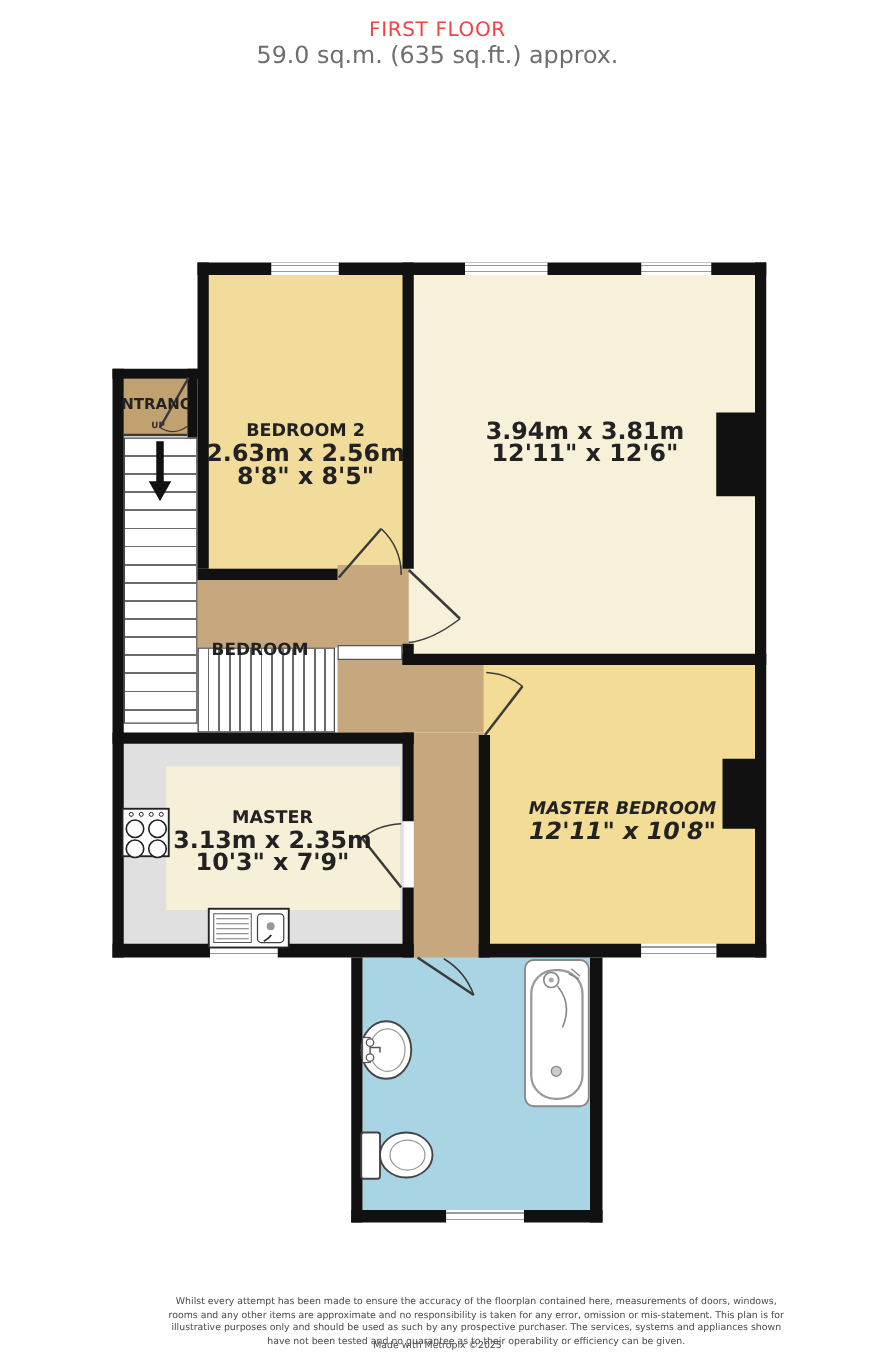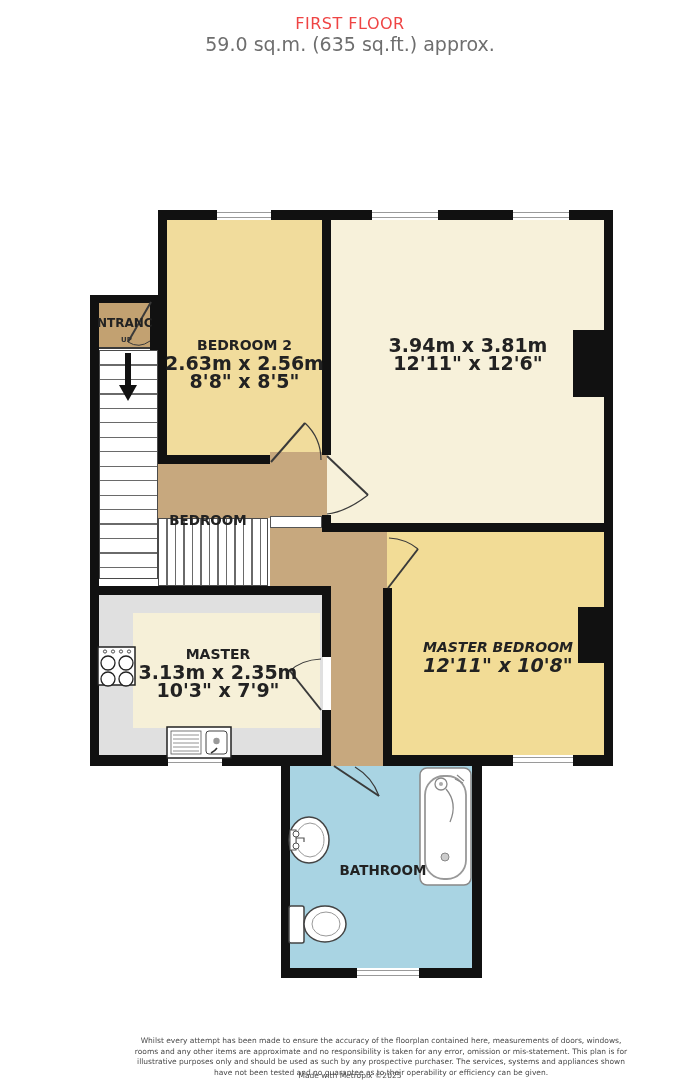--- a/index.html
+++ b/index.html
@@ -188,23 +188,20 @@
   </div>
   <div class="rlabel" style="left:123px;top:645px;width:190px;">
     <div class="rname">MASTER</div>
     <div class="rdim">3.13m x 2.35m</div>
     <div class="rdim">10'3" x 7'9"</div>
   </div>
   <div class="rlabel" style="left:387px;top:638px;width:222px;font-style:italic;">
     <div class="rname">MASTER BEDROOM</div>
     <div class="rdim">12'11" x 10'8"</div>
   </div>
-  <div class="rlabel" style="left:290px;top:861px;width:186px;">
-    <div class="rname" style="font-size:13.5px;">BATHROOM</div>
-  </div>
   <div class="rlabel small-label" style="left:97px;top:317px;width:55px;">
     <span>NTRANCE</span>
   </div>
   <div class="rlabel tiny-label" style="left:99px;top:336px;width:55px;font-weight:bold;color:#333;">
     <span>UP</span>
   </div>
 
   <div class="footer-disc">Whilst every attempt has been made to ensure the accuracy of the floorplan contained here, measurements of doors, windows, rooms and any other items are approximate and no responsibility is taken for any error, omission or mis-statement. This plan is for illustrative purposes only and should be used as such by any prospective purchaser. The services, systems and appliances shown have not been tested and no guarantee as to their operability or efficiency can be given.</div>
   <div class="footer-made">Made with Metropix ©2025</div>
 

